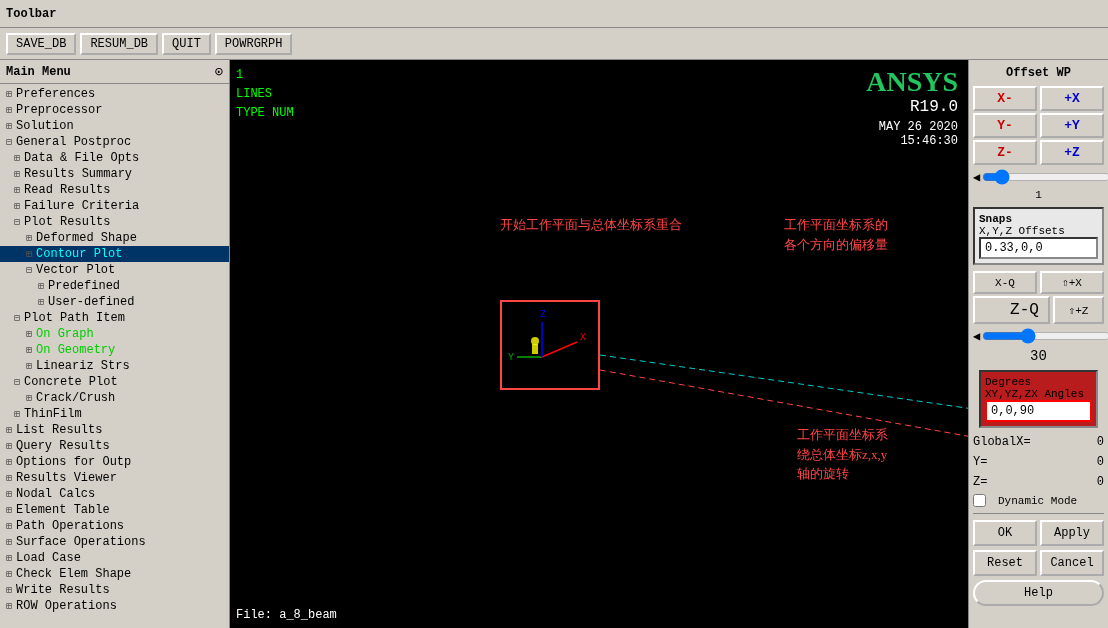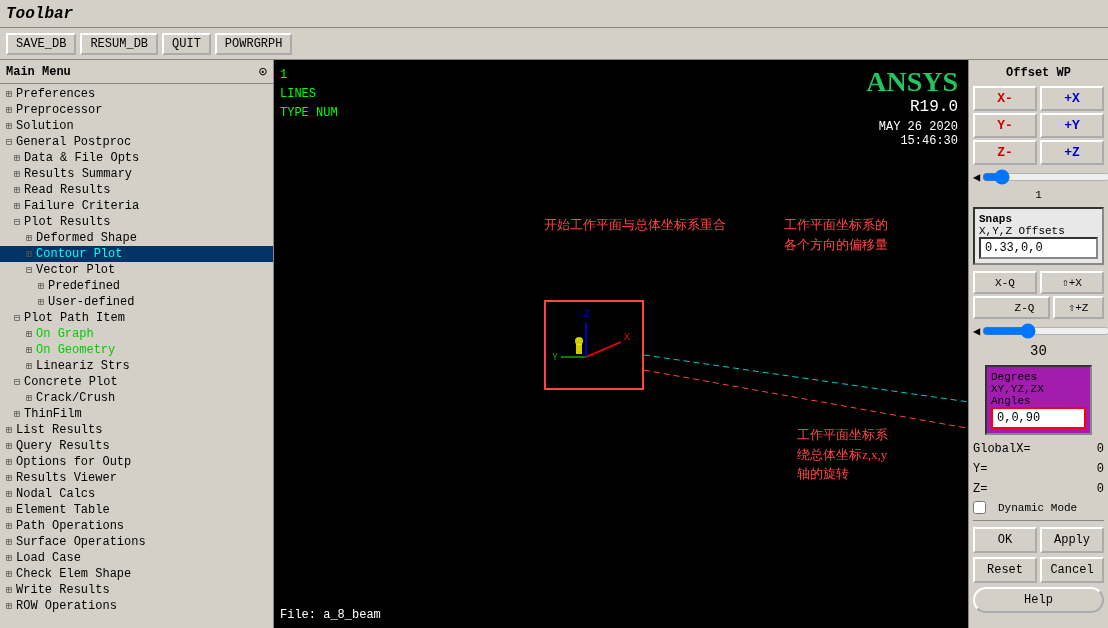--- a/index.html
+++ b/index.html
@@ -9,21 +9,21 @@
     #toolbar { background: #d4d0c8; border-bottom: 1px solid #888; padding: 4px 6px; height: 28px; display: flex; align-items: center; gap: 6px; }
     .toolbar-btn { background: #d4d0c8; border: 2px outset #fff; padding: 2px 8px; font-size: 12px; font-family: 'Courier New', monospace; cursor: pointer; }
 
     
     #toolbar2 { background: #d4d0c8; border-bottom: 1px solid #888; padding: 2px 6px; height: 32px; display: flex; align-items: center; gap: 4px; }
 
     
     #main { display: flex; height: calc(628px - 60px); }
 
     
-    #sidebar { width: 274px; background: #d4d0c8; border-right: 1px solid #888; display: flex; flex-direction: column; overflow: hidden; }
+    #sidebar { width: 230px; background: #d4d0c8; border-right: 1px solid #888; display: flex; flex-direction: column; overflow: hidden; }
     #sidebar-header { background: #d4d0c8; border-bottom: 1px solid #888; padding: 3px 6px; display: flex; align-items: center; justify-content: space-between; }
     #sidebar-title { font-size: 12px; font-weight: bold; }
     #sidebar-scroll { overflow-y: auto; flex: 1; padding: 2px 0; }
     .tree-item { padding: 1px 4px; cursor: pointer; white-space: nowrap; font-size: 12px; display: flex; align-items: center; gap: 2px; }
     .tree-prefix { font-size: 10px; margin-right: 2px; color: #555; }
 
     
     #canvas-area { flex: 1; background: #000; position: relative; overflow: hidden; }
     #canvas-labels { position: absolute; top: 6px; left: 6px; color: #00ff00; font-size: 12px; font-family: 'Courier New', monospace; line-height: 1.6; }
     #canvas-top-right { position: absolute; top: 6px; right: 10px; text-align: right; }
@@ -57,28 +57,28 @@
     .rp-slider { flex: 1; height: 16px; }
     .rp-input-box { border: 2px inset #888; background: #ffffff; padding: 2px 4px; font-size: 12px; font-family: 'Courier New', monospace; width: 100%; }
     .rp-input-box.highlighted { border: 2px solid #ff0000; }
     .rp-label { font-size: 11px; color: #000; }
     .rp-divider { border: none; border-top: 1px solid #888; margin: 2px 0; }
     .rp-checkbox-row { display: flex; align-items: center; gap: 12px; font-size: 11px; }
     .rp-global-row { display: flex; justify-content: space-between; font-size: 12px; padding: 1px 0; }
     .rp-snap-section { border: 2px inset #888; background: #e8e8e8; padding: 4px; margin: 2px 0; }
     .rp-snap-title { font-size: 11px; font-weight: bold; }
     .rp-snap-sub { font-size: 11px; }
-    .rp-angle-section { border: 2px inset #888; background: #a21caf; padding: 4px; margin: 2px 12px; }
+    .rp-angle-section { border: 2px inset #888; background: #b91c1c; padding: 4px; margin: 2px 6px; }
     .bottom-btn { flex: 1; background: #d4d0c8; border: 2px outset #fff; padding: 4px 2px; font-size: 12px; font-family: 'Courier New', monospace; cursor: pointer; text-align: center; }
   </style>
 </head>
 <body>
 
 <div id="toolbar">
-  <span style="font-size:16px; font-weight:bold;font-style:italic;">Toolbar</span>
+  <span style="font-size:12px; font-weight:bold;">Toolbar</span>
 </div>
 <div id="toolbar2">
   <button class="toolbar-btn">SAVE_DB</button>
   <button class="toolbar-btn">RESUM_DB</button>
   <button class="toolbar-btn">QUIT</button>
   <button class="toolbar-btn">POWRGRPH</button>
 </div>
 
 <div id="main">
 
@@ -309,21 +309,21 @@
       <div class="rp-snap-sub">X,Y,Z Offsets</div>
       <input class="rp-input-box" type="text" value="0.33,0,0" style="">
     </div>
 
     <div class="rp-section">
       <div class="rp-row">
         <button class="rp-btn" style="font-size:11px;">X-Q</button>
         <button class="rp-btn" style="font-size:11px;">⇧+X</button>
       </div>
       <div class="rp-row">
-        <button class="rp-btn" style="font-size:11px;padding-left:28px;">Z-Q</button>
+        <button class="rp-btn" style="font-size:16px;padding-left:28px;">Z-Q</button>
         <button class="rp-btn" style="font-size:11px;">⇧+Z</button>
       </div>
     </div>
 
     <div class="rp-slider-row">
       <span style="cursor:pointer;">◀</span>
       <input type="range" class="rp-slider" min="0" max="90" value="30" style="">
 
     </div>
     <div style="font-size:14px; text-align:center;">30</div>

